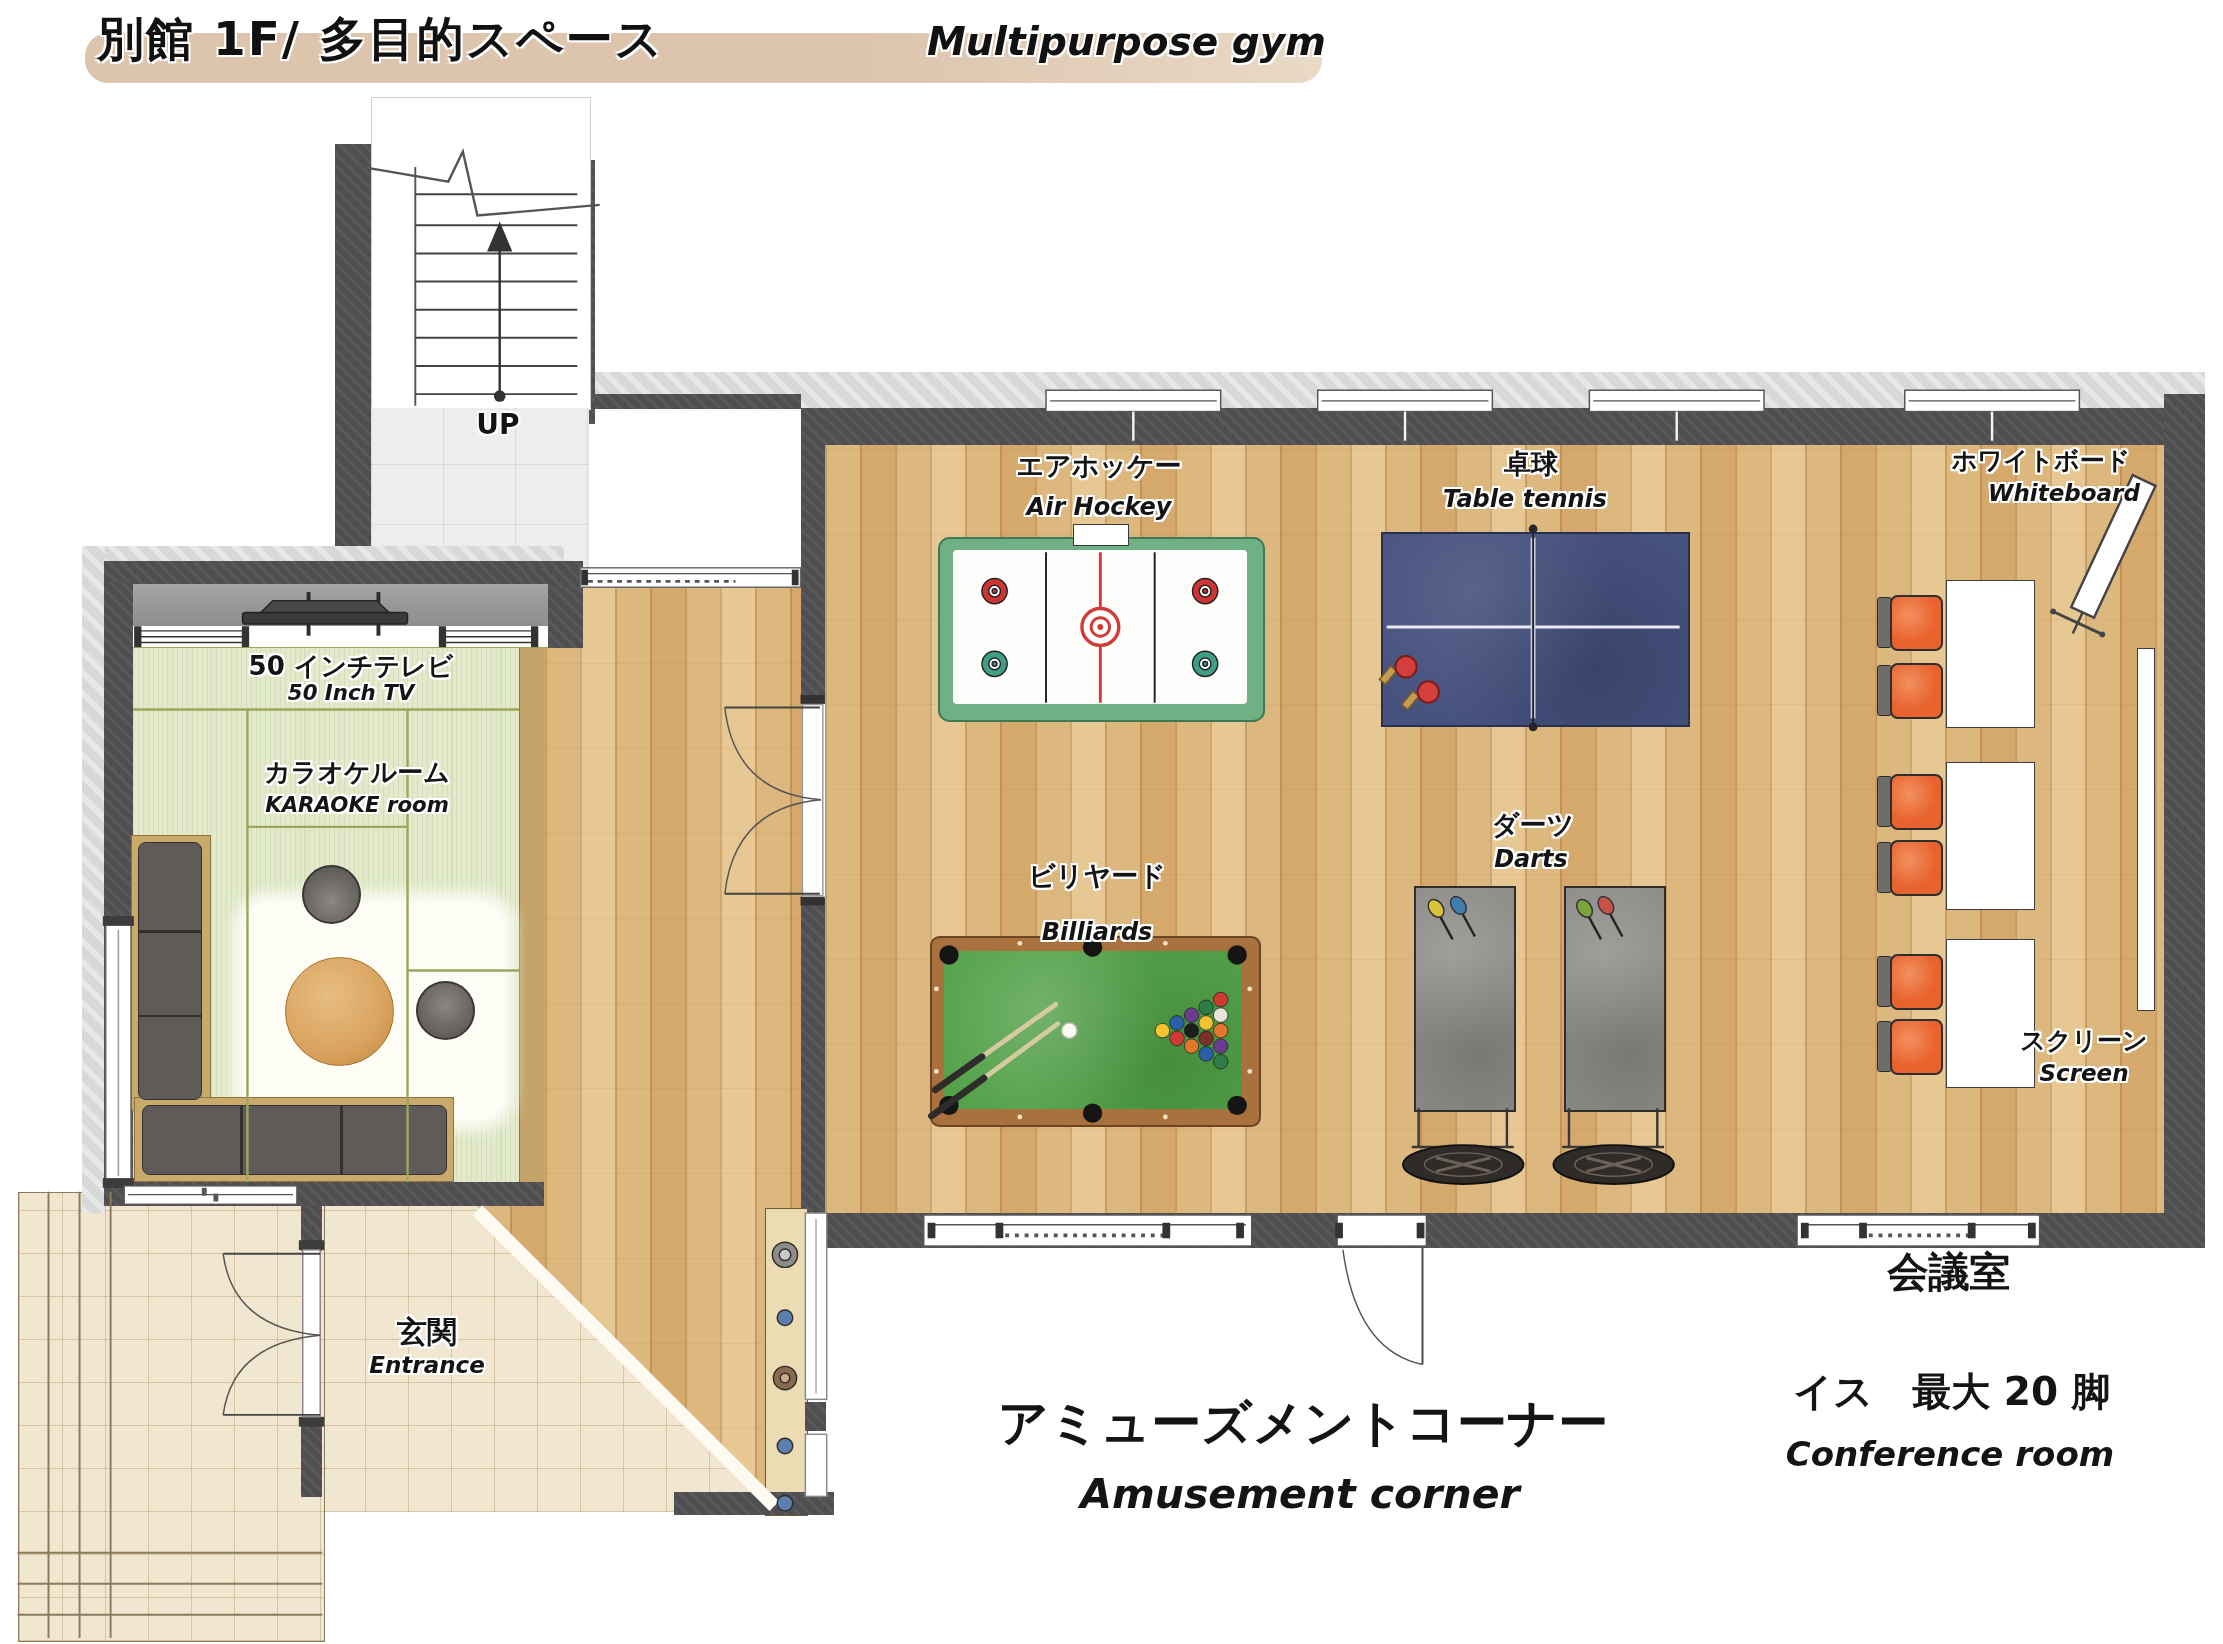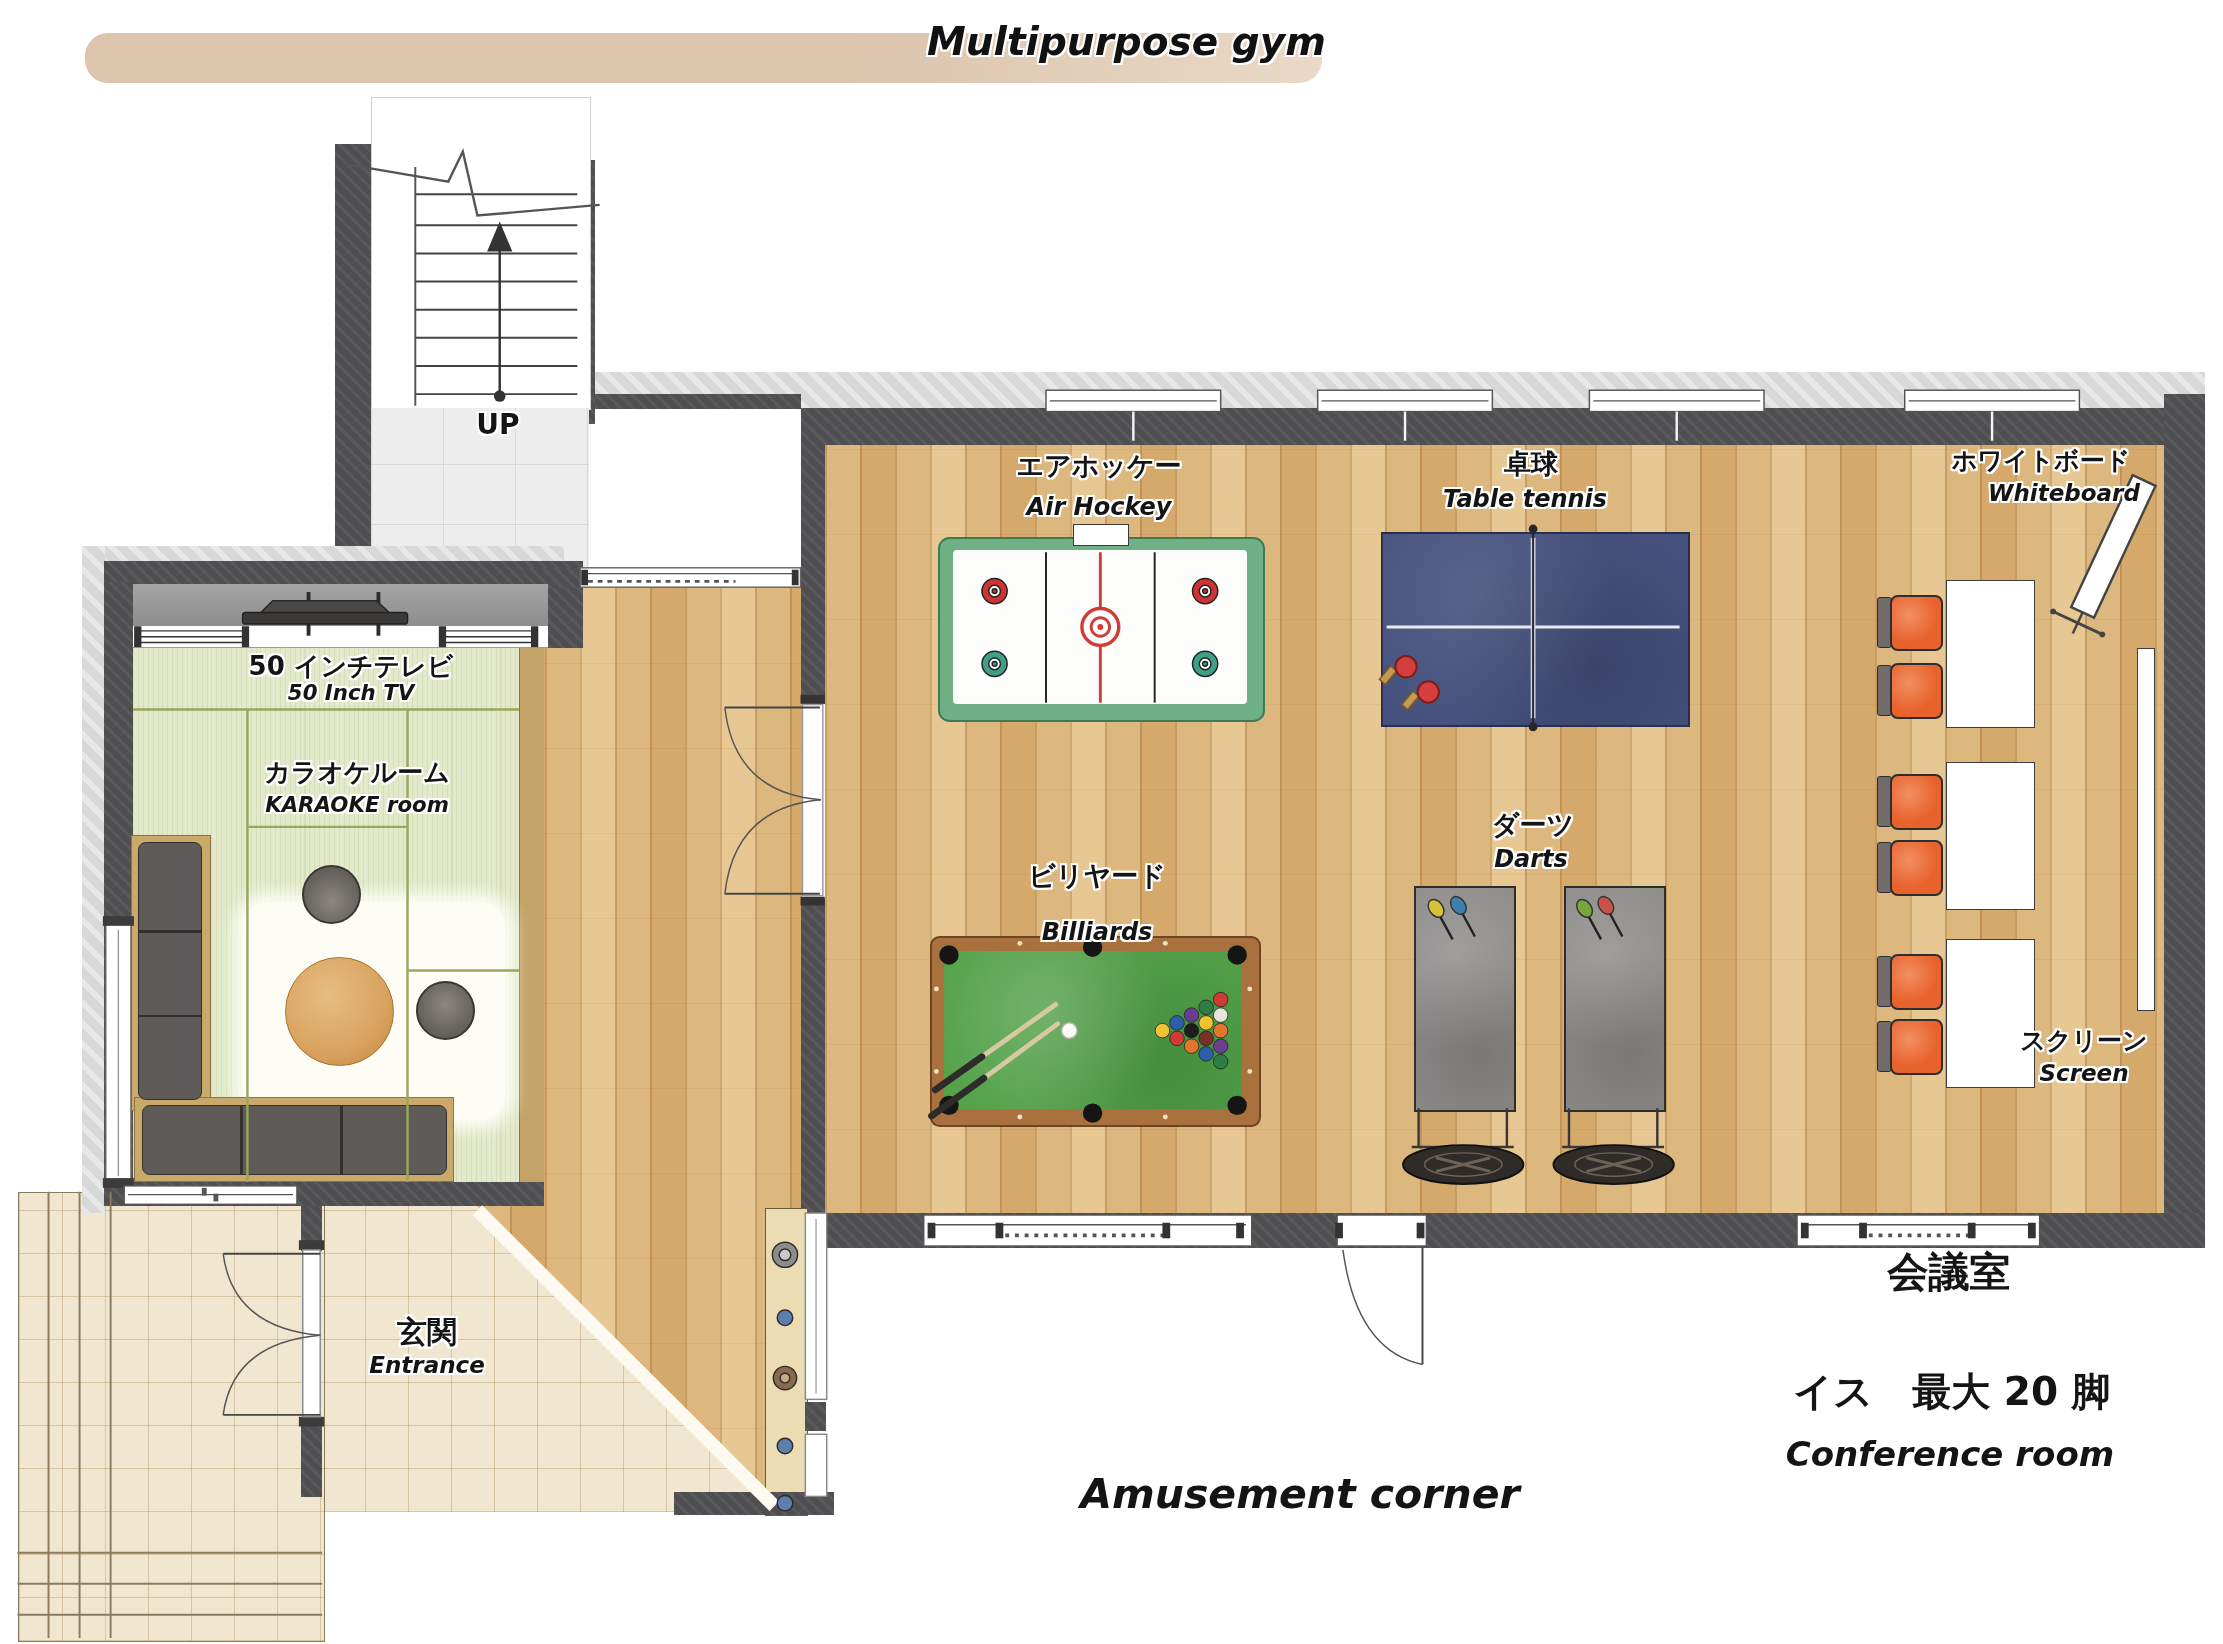--- a/index.html
+++ b/index.html
@@ -34,20 +34,22 @@
   .chair-back{position:absolute;width:12.6px;height:49px;background:#6f6c69;border:1.9px solid #2e2e2e;border-radius:2.9px;z-index:11;}
   .conf-table{position:absolute;left:1946px;width:87px;background:#fff;border:1.9px solid #3e3e3e;z-index:10;}
   svg{position:absolute;left:0;top:0;z-index:20;}
 </style>
 </head>
 <body>
 
 <div id="canvas">
 
   <div class="abs" style="left:85px;top:33px;width:1237px;height:50px;background:linear-gradient(90deg,#dcc4ad 0 62%,#e9d9c6);border-radius:23px;z-index:1;"></div>
+  <div class="abs" style="left:97px;top:7.8px;font-size:47px;font-weight:bold;color:#111;letter-spacing:1.9px;z-index:2;
+              text-shadow:-1.9px -1.9px 0 #fff,1.9px -1.9px 0 #fff,-1.9px 1.9px 0 #fff,1.9px 1.9px 0 #fff;">別館 1F/ 多目的スペース</div>
   <div class="abs en" style="left:927px;top:19.4px;font-size:39px;font-weight:bold;color:#111;z-index:2;
               text-shadow:-1.9px -1.9px 0 #fff,1.9px -1.9px 0 #fff,-1.9px 1.9px 0 #fff,1.9px 1.9px 0 #fff;">Multipurpose gym</div>
 
   <div class="abs" style="left:371px;top:97px;width:218px;height:311px;background:#fff;border:1px solid #cfcfcf;z-index:1;"></div>
   <div class="stairtile" style="left:371px;top:408px;width:218px;height:177px;z-index:1;"></div>
 
   <div class="eave" style="left:595px;top:372px;width:1610px;height:36px;z-index:2;"></div>
   <div class="eave" style="left:82px;top:546px;width:482px;height:16.5px;z-index:2;"></div>
   <div class="eave" style="left:82px;top:546px;width:23px;height:667px;z-index:2;"></div>
 
@@ -433,19 +435,20 @@
   <div class="lbl en" style="left:1525px;top:485px;font-size:24px;">Table tennis</div>
   <div class="lbl" style="left:1097px;top:858px;font-size:27px;">ビリヤード</div>
   <div class="lbl en" style="left:1097px;top:918px;font-size:24px;">Billiards</div>
   <div class="lbl" style="left:1533px;top:807px;font-size:27px;">ダーツ</div>
   <div class="lbl en" style="left:1531px;top:845px;font-size:24px;">Darts</div>
   <div class="lbl" style="left:2041px;top:444px;font-size:25px;">ホワイトボード</div>
   <div class="lbl en" style="left:2044px;top:480px;font-size:23px;margin-left:20px;">Whiteboard</div>
   <div class="lbl" style="left:2084px;top:1024px;font-size:25px;">スクリーン</div>
   <div class="lbl en" style="left:2084px;top:1060px;font-size:23px;">Screen</div>
 
+  <div class="lbl" style="left:1303px;top:1390px;font-size:50px;">アミューズメントコーナー</div>
   <div class="lbl en" style="left:1300px;top:1470px;font-size:41px;">Amusement corner</div>
   <div class="lbl" style="left:1949px;top:1245px;font-size:41px;">会議室</div>
   <div class="lbl" style="left:1952px;top:1365px;font-size:39px;">イス　最大 20 脚</div>
   <div class="lbl en" style="left:1950px;top:1434px;font-size:34px;">Conference room</div>
 
 </div>
 
 
 </body></html>

